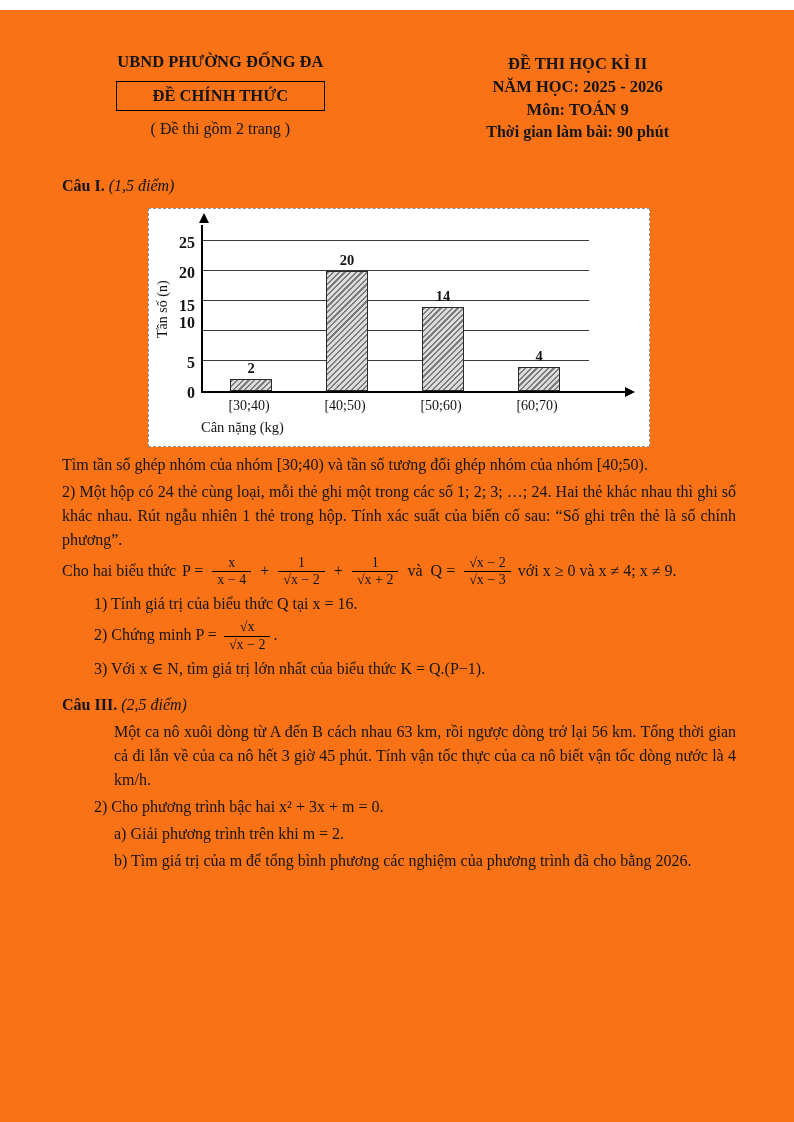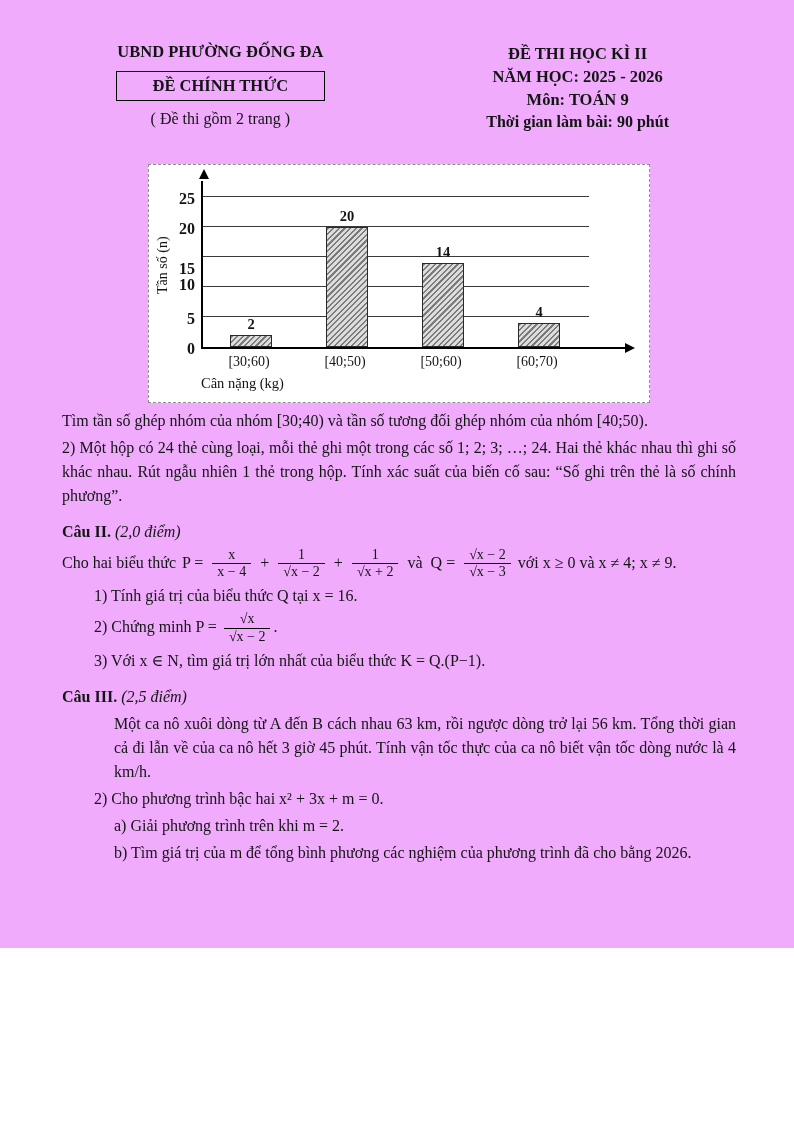--- a/index.html
+++ b/index.html
@@ -1,18 +1,18 @@
 <!DOCTYPE html>
 <html><head>
 <meta charset="utf-8">
 <style>
   * { box-sizing: border-box; }
   html,body { margin:0; padding:0; background:#ffffff; }
   .page {
-    width:794px; height:948px; margin:0 auto; background:#f0abfc;
+    width:794px; height:1112px; margin:10px auto; background:#f97316;
     padding:40px 58px 20px 62px;
     font-family:"Liberation Serif","DejaVu Serif",serif;
     font-size:16px; color:#141414; overflow:hidden;
   }
 
   
   .header { display:flex; justify-content:space-between; align-items:flex-start; }
   .h-left { width:47%; text-align:center; }
   .h-left .org { font-weight:bold; font-size:16.5px; line-height:1.4; }
   .official-box { display:inline-block; border:1.7px solid #000; padding:4px 36px; font-weight:bold; font-size:16.5px; margin-top:8px; }
@@ -76,29 +76,33 @@
     <div class="h-right">
       <div class="b">ĐỀ THI HỌC KÌ II</div>
       <div class="b">NĂM HỌC: 2025 - 2026</div>
       <div class="b">Môn: TOÁN 9</div>
       <div class="r">Thời gian làm bài: 90 phút</div>
     </div>
   </div>
 
   <div class="content">
 
+    <p class="section-head">
+      <span class="cau-title">Câu I.</span>
+      <span class="cau-points">(1,5 điểm)</span>
+    </p>
 
     <div class="chart-box">
       <div class="chart-grid">
         <div class="ylab-v">Tần số (n)</div>
         <div class="ycol" id="ycol">
             <div class="ytick" style="bottom: -8px;">0</div>
             <div class="ytick" style="bottom: 22px;">5</div>
-            <div class="ytick" style="bottom: 56px;">10</div>
-            <div class="ytick" style="bottom: 72px;">15</div>
+            <div class="ytick" style="bottom: 62px;">10</div>
+            <div class="ytick" style="bottom: 79px;">15</div>
             <div class="ytick" style="bottom: 112px;">20</div>
             <div class="ytick" style="bottom: 142px;">25</div>
           </div>
         <div class="plot-col">
           <div class="plot" id="plot">
             <div class="bars" id="bars">
                 <div class="bar-slot">
                   <div class="bar-value">2</div>
                   <div class="bar" style="height: 12px;"></div>
                 </div>
@@ -117,37 +121,33 @@
               </div>
             <div class="arrow-up"></div>
             <div class="arrow-right"></div>
           <div class="gridline" style="bottom: 30px;"></div>
               <div class="gridline" style="bottom: 60px;"></div>
               <div class="gridline" style="bottom: 90px;"></div>
               <div class="gridline" style="bottom: 120px;"></div>
               <div class="gridline" style="bottom: 150px;"></div>
             </div>
           <div class="cats" id="cats">
-              <div class="cat-label">[30;60)</div>
+              <div class="cat-label">[30;40)</div>
               <div class="cat-label">[40;50)</div>
               <div class="cat-label">[50;60)</div>
               <div class="cat-label">[60;70)</div>
             </div>
           <div class="xlab">Cân nặng (kg)</div>
         </div>
       </div>
     </div>
 
     <p>Tìm tần số ghép nhóm của nhóm [30;40) và tần số tương đối ghép nhóm của nhóm [40;50).</p>
     <p>2) Một hộp có 24 thẻ cùng loại, mỗi thẻ ghi một trong các số 1; 2; 3; …; 24. Hai thẻ khác nhau thì ghi số khác nhau. Rút ngẫu nhiên 1 thẻ trong hộp. Tính xác suất của biến cố sau: “Số ghi trên thẻ là số chính phương”.</p>
 
-    <p class="section-head">
-      <span class="cau-title">Câu II.</span>
-      <span class="cau-points">(2,0 điểm)</span>
-    </p>
 
     <p>
       <span>Cho hai biểu thức</span>
       <span class="mword">P =</span>
       <span class="frac">
           <span class="num">x</span>
           <span class="den">x − 4</span>
         </span>
       <span class="mword">+</span>
       <span class="frac">

